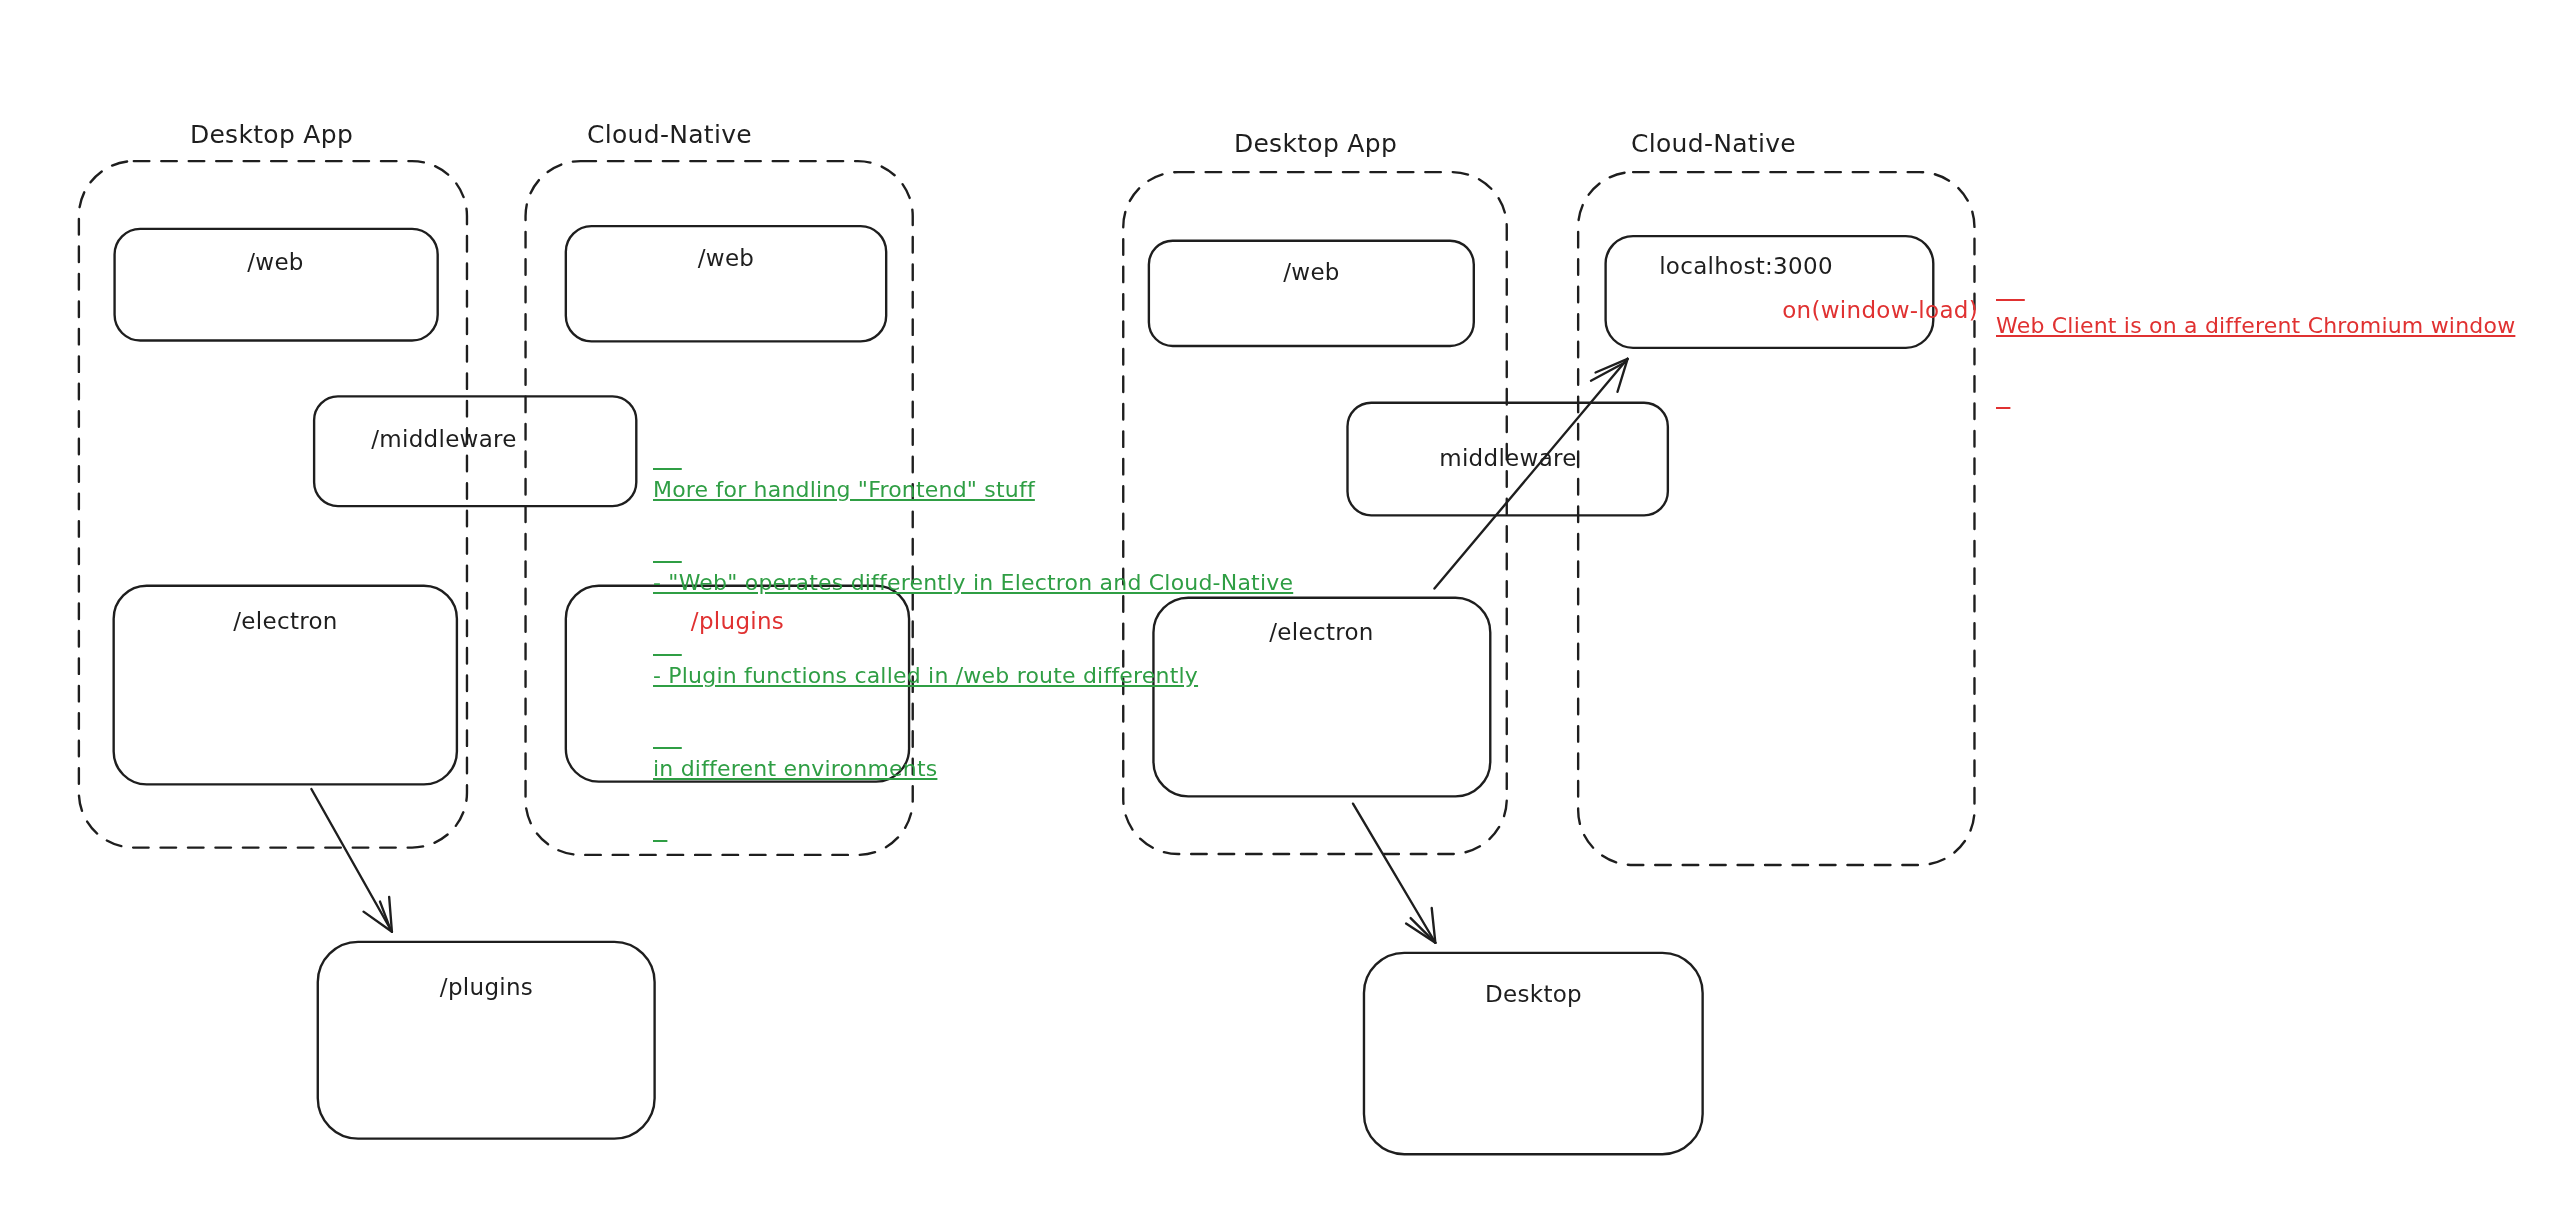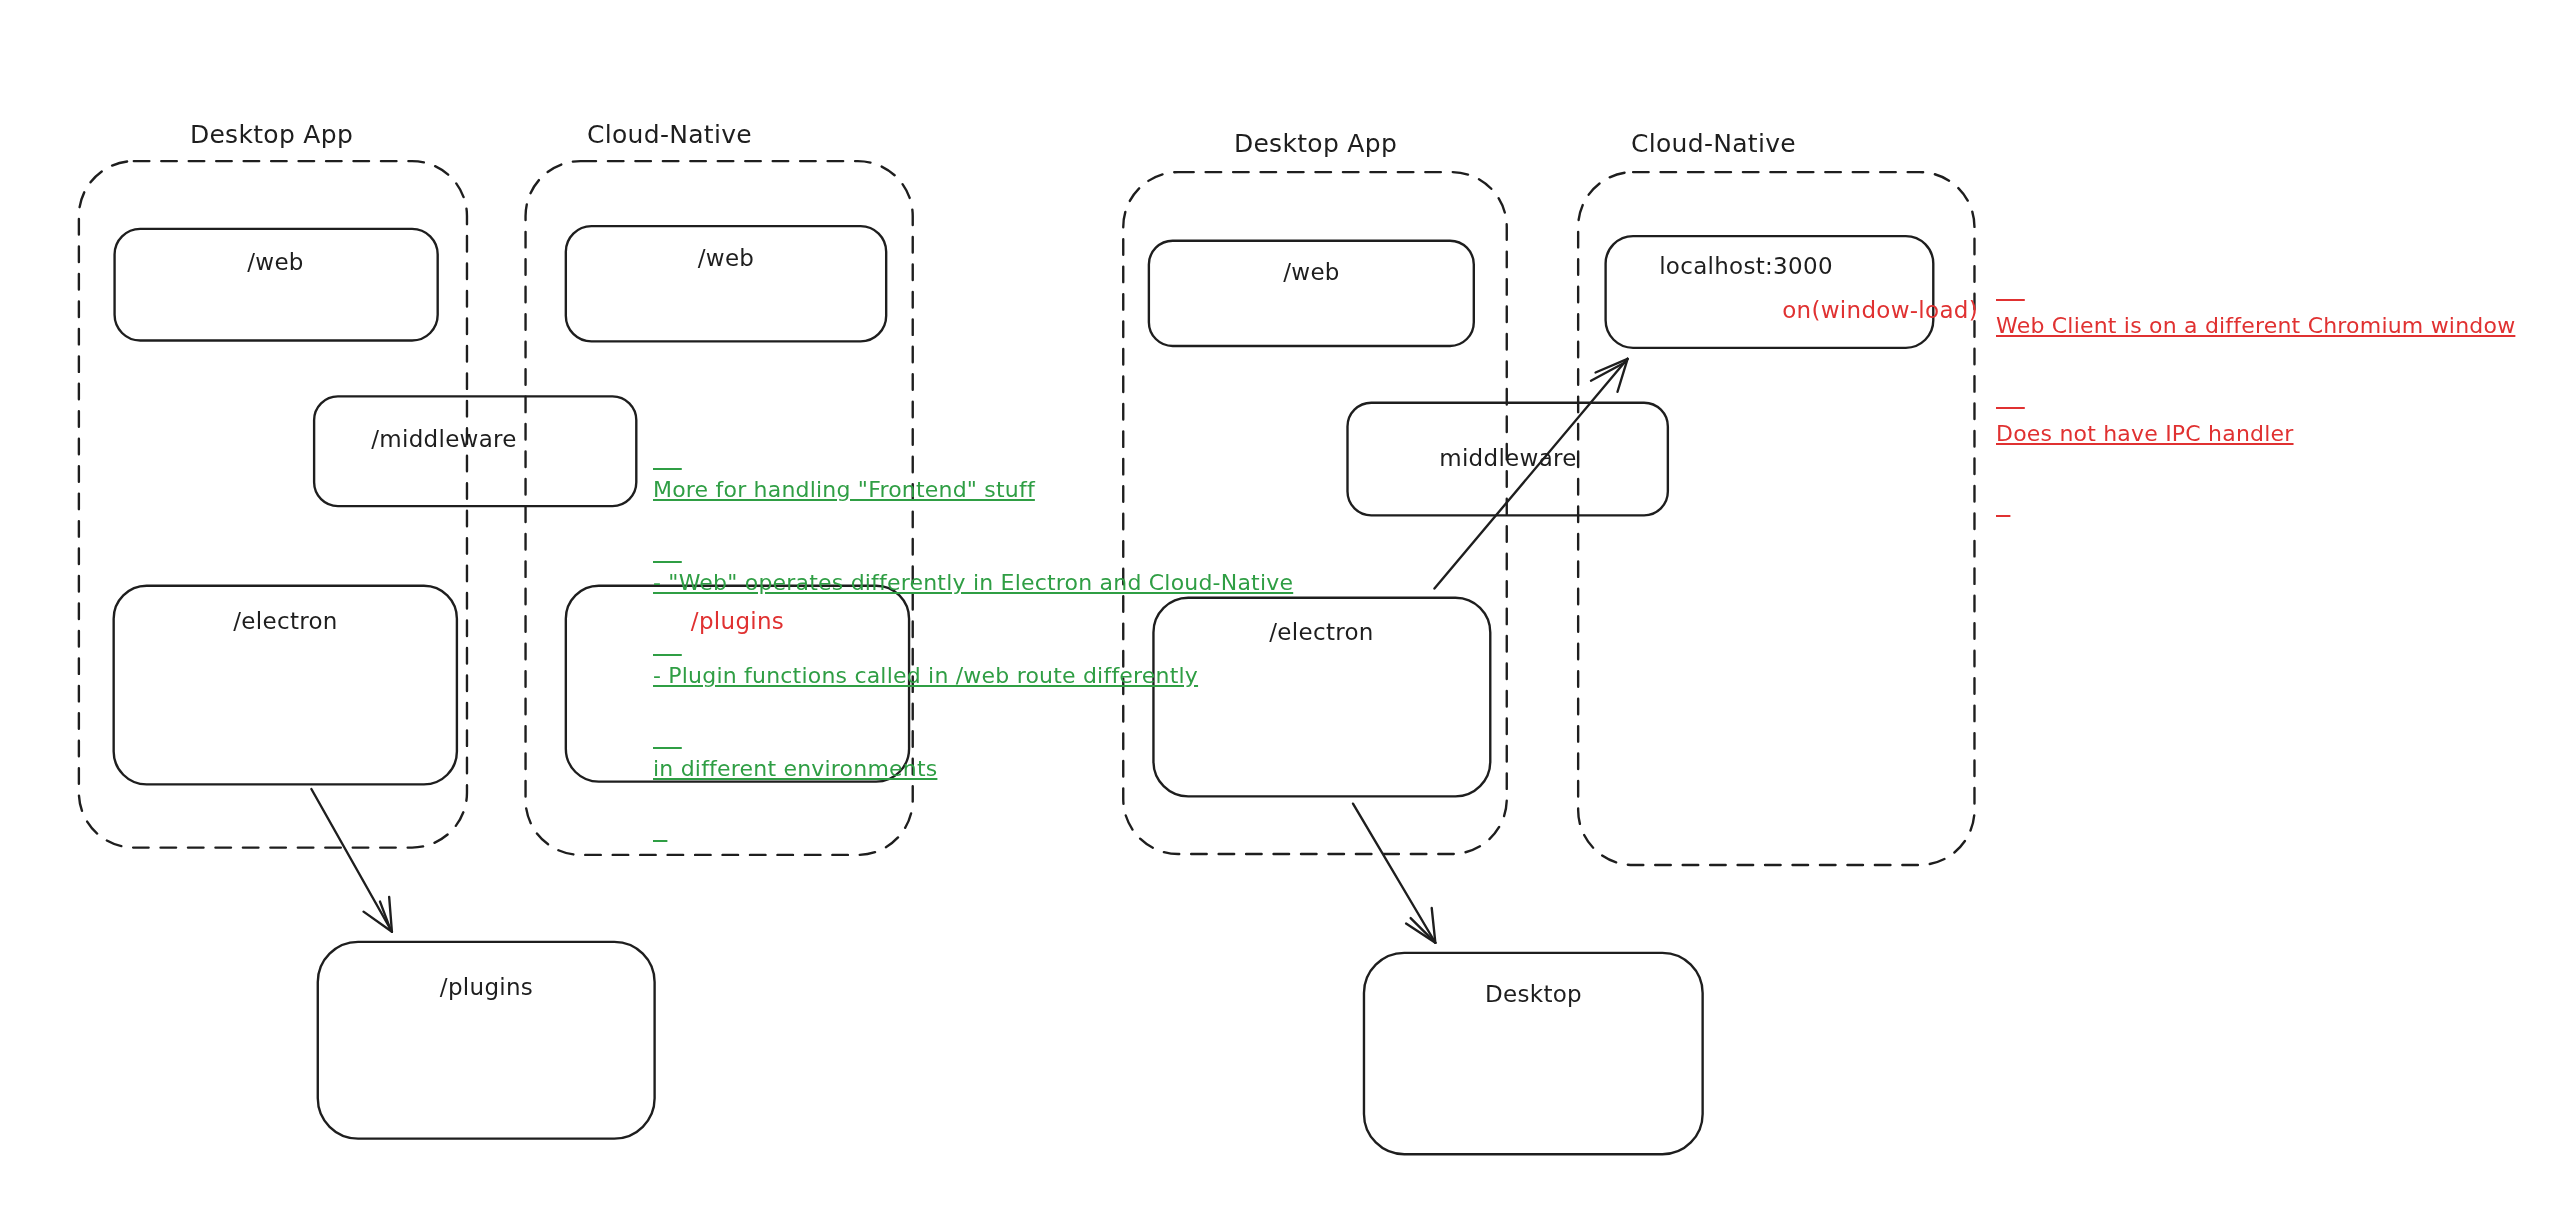--- a/index.html
+++ b/index.html
@@ -114,17 +114,16 @@
 
   <div class="txt center" style="left:1149px; top:259px; width:325px;">/web</div>
   <div class="txt center" style="left:1606px; top:253px; width:280px;">localhost:3000</div>
   <div class="txt center red" style="left:1648px; top:297px; width:330px;text-align:right;">on(window-load)</div>
   <div class="txt center" style="left:1348px; top:445px; width:320px;">middleware</div>
   <div class="txt center" style="left:1153px; top:619px; width:337px;">/electron</div>
   <div class="txt center" style="left:1364px; top:981px; width:339px;">Desktop</div>
 
   <div class="note red-note red" style="left:1996px; top:236px;">
     <div>Web Client is on a different Chromium window</div>
-    <div>Does not have IPC handler</div>
   </div>
 
 </div>
 
 
 </body></html>

